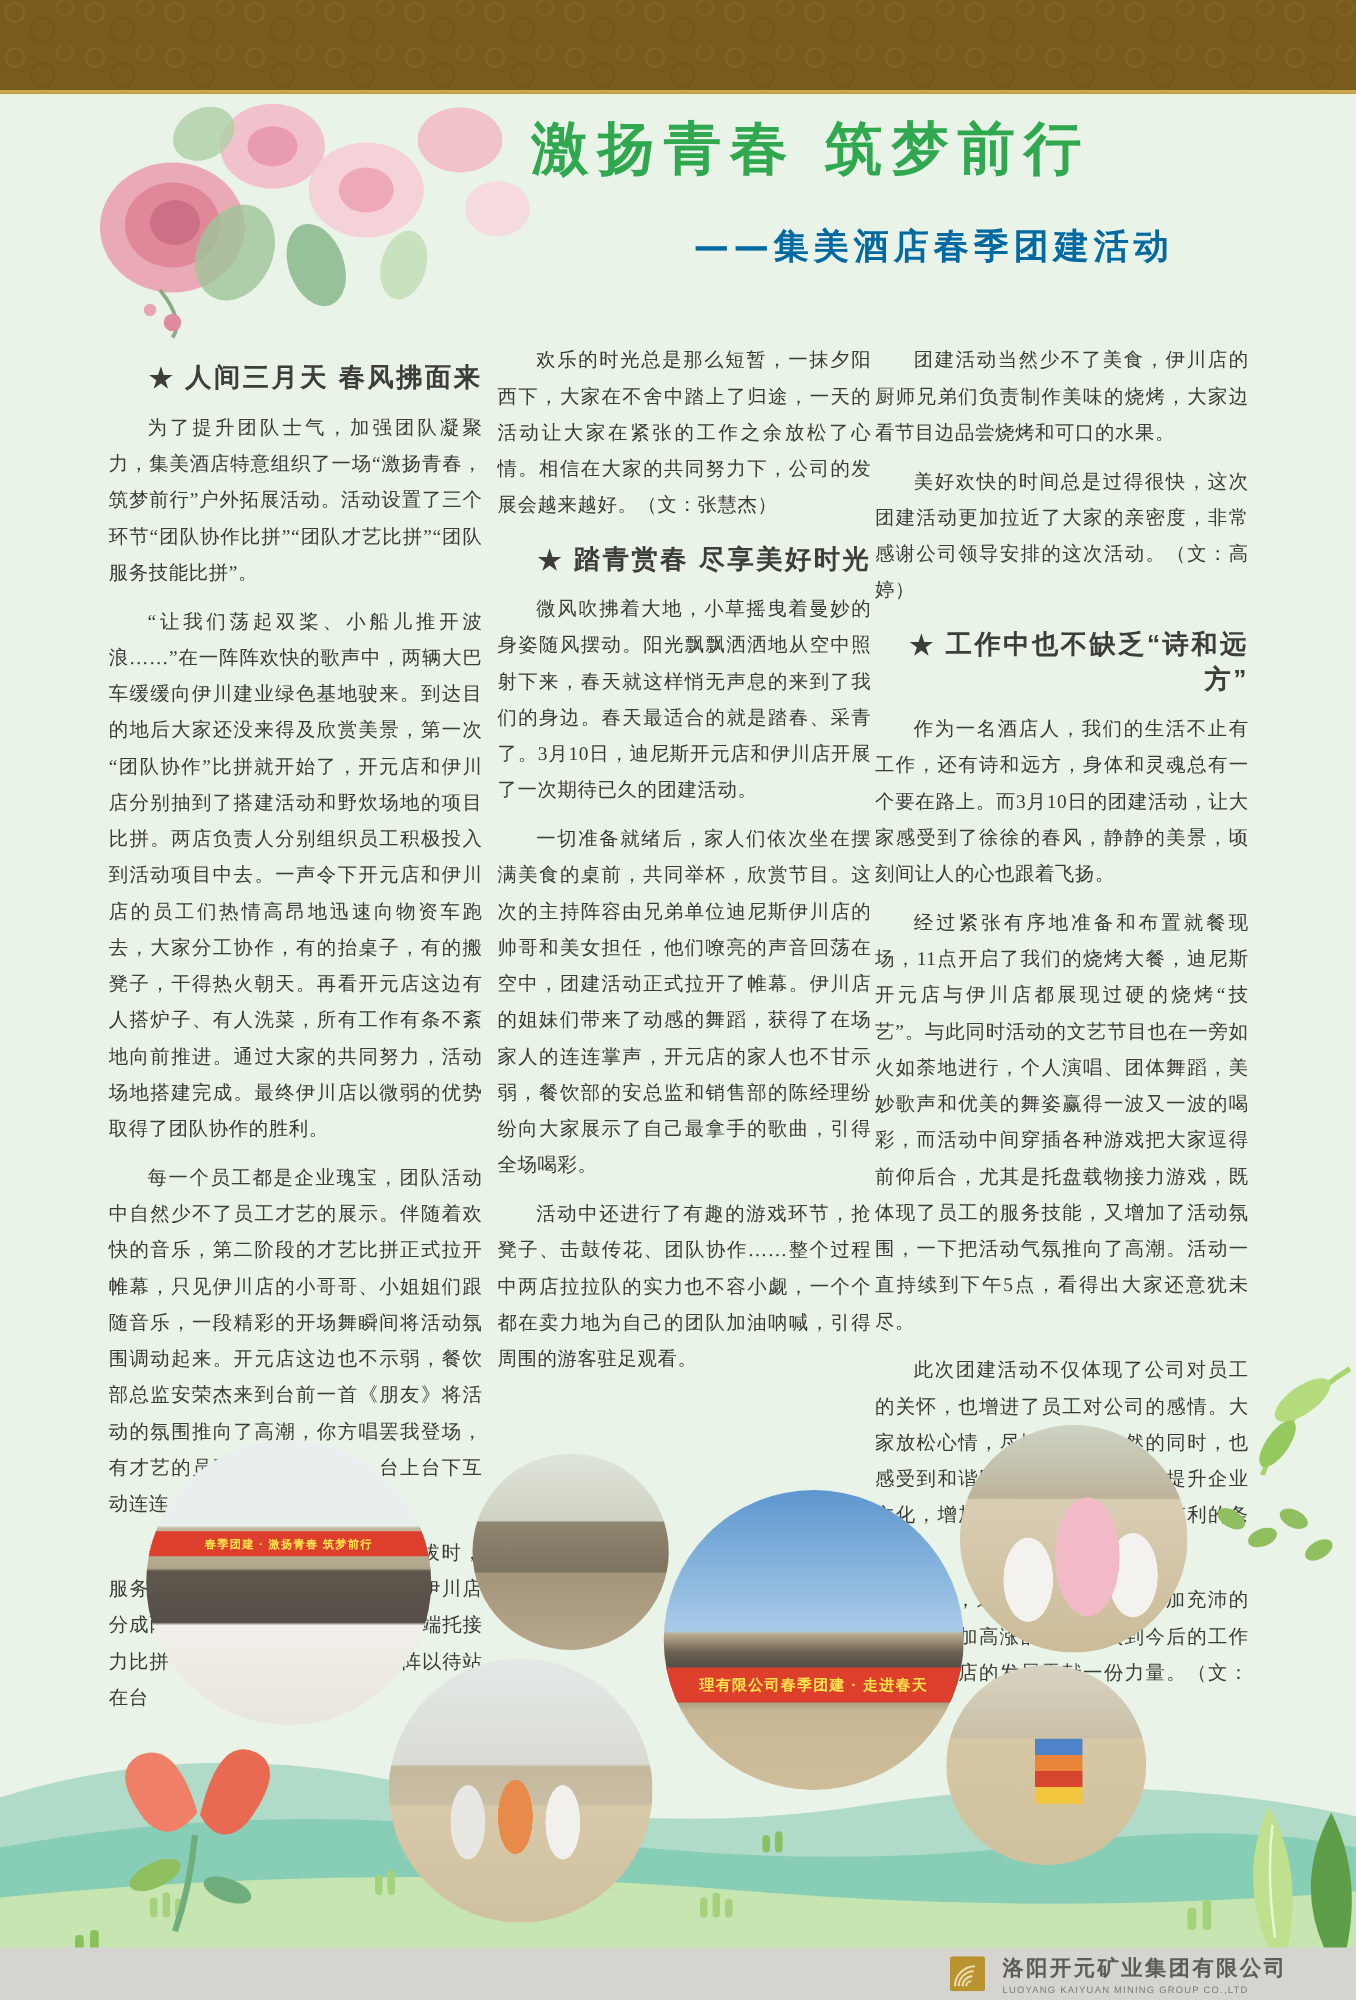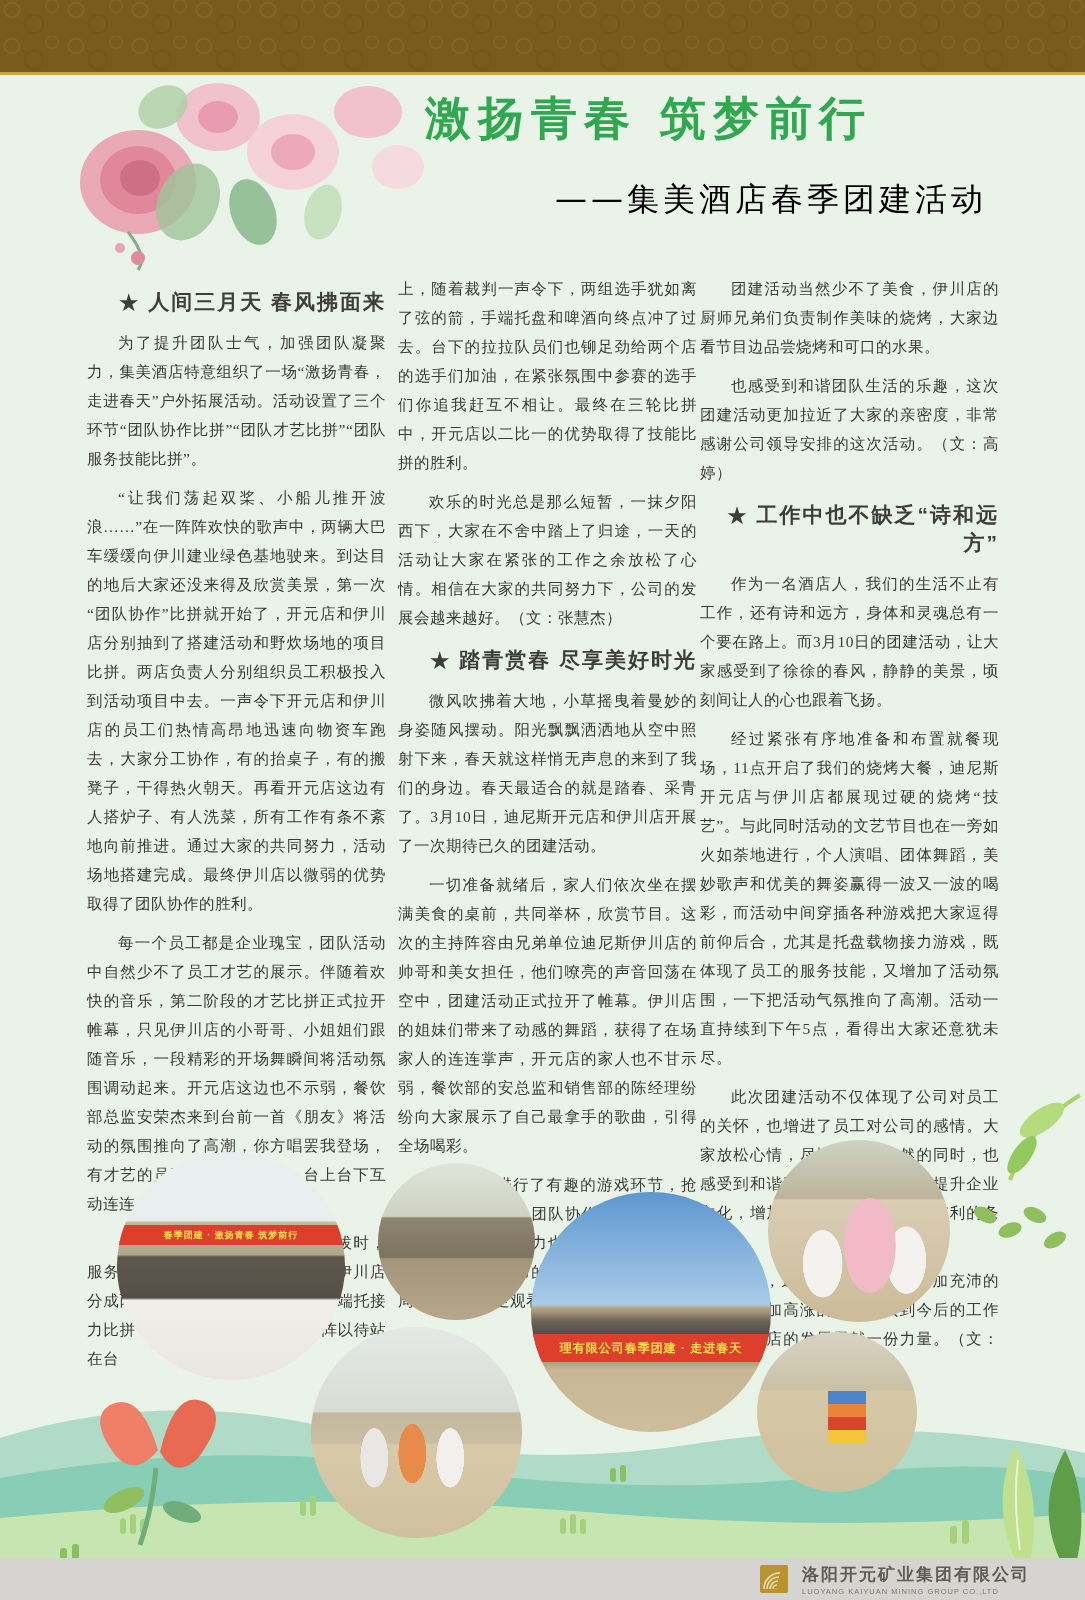--- a/index.html
+++ b/index.html
@@ -14,21 +14,21 @@
       radial-gradient(circle at 12px 10px, transparent 6px, rgba(146,114,48,.55) 7px, transparent 9px),
       radial-gradient(circle at 34px 24px, transparent 8px, rgba(104,80,25,.6) 9px, transparent 11px),
       radial-gradient(circle at 52px 6px, transparent 5px, rgba(146,114,48,.45) 6px, transparent 8px);
     background-size:64px 36px;
     border-bottom:3px solid #c9a44a;
   }
 
   
   .title-block { position:absolute; left:425px; top:88px; width:600px; }
   .main-title { font-family:"DejaVu Sans", sans-serif; font-weight:700; font-size:46px; letter-spacing:7px; color:#2fa850; white-space:nowrap; }
-  .sub-title  { font-family:"DejaVu Sans", sans-serif; font-weight:400; font-size:32px; letter-spacing:4px; color:#000000; margin-top:28px; margin-left:130px; white-space:nowrap; }
+  .sub-title  { font-family:"DejaVu Sans", sans-serif; font-weight:700; font-size:28px; letter-spacing:4px; color:#0369a1; margin-top:28px; margin-left:130px; white-space:nowrap; }
 
   
   .intro {
     position:absolute; left:87px; top:224px; width:893px;
     font-family:"Liberation Serif", serif; font-size:13.5px; line-height:25px;
     color:#3c3c38; text-align:justify; text-indent:128px; letter-spacing:1px;
   }
 
   
   .col { position:absolute; top:274px; width:299px; font-family:"Liberation Serif", serif; color:#3a3a36; }
@@ -102,38 +102,37 @@
   </svg>
 
   <div class="title-block">
     <div class="main-title">激扬青春 筑梦前行</div>
     <div class="sub-title">——集美酒店春季团建活动</div>
   </div>
 
 
   <div class="col col1">
     <div class="sec-h"><span class="star">★</span><span>人间三月天 春风拂面来</span></div>
-    <div class="para">为了提升团队士气，加强团队凝聚力，集美酒店特意组织了一场“激扬青春，走进春天”户外拓展活动。活动设置了三个环节“团队协作比拼”“团队才艺比拼”“团队服务技能比拼”。</div>
+    <div class="para">为了提升团队士气，加强团队凝聚力，集美酒店特意组织了一场“激扬青春，筑梦前行”户外拓展活动。活动设置了三个环节“团队协作比拼”“团队才艺比拼”“团队服务技能比拼”。</div>
     <div class="para">“让我们荡起双桨、小船儿推开波浪……”在一阵阵欢快的歌声中，两辆大巴车缓缓向伊川建业绿色基地驶来。到达目的地后大家还没来得及欣赏美景，第一次“团队协作”比拼就开始了，开元店和伊川店分别抽到了搭建活动和野炊场地的项目比拼。两店负责人分别组织员工积极投入到活动项目中去。一声令下开元店和伊川店的员工们热情高昂地迅速向物资车跑去，大家分工协作，有的抬桌子，有的搬凳子，干得热火朝天。再看开元店这边有人搭炉子、有人洗菜，所有工作有条不紊地向前推进。通过大家的共同努力，活动场地搭建完成。最终伊川店以微弱的优势取得了团队协作的胜利。</div>
     <div class="para">每一个员工都是企业瑰宝，团队活动中自然少不了员工才艺的展示。伴随着欢快的音乐，第二阶段的才艺比拼正式拉开帷幕，只见伊川店的小哥哥、小姐姐们跟随音乐，一段精彩的开场舞瞬间将活动氛围调动起来。开元店这边也不示弱，餐饮部总监安荣杰来到台前一首《朋友》将活动的氛围推向了高潮，你方唱罢我登场，有才艺的员工纷纷登台展示，台上台下互动连连，大家玩得不亦乐乎。</div>
     <div class="para">当大家还沉浸在欢乐中不能自拔时，服务技能比拼如期而至。开元店和伊川店分成两组，进行餐饮六大服务技能“端托接力比拼”。经过挑选，两组选手严阵以待站在台</div>
   </div>
 
   <div class="col col2">
-    <div class="para cont">上，随着裁判一声令下，两组选手犹如离了弦的箭，手端托盘和啤酒向终点冲了过去。台下的拉拉队员们也铆足劲给两个店的选手们加油，在紧张氛围中参赛的选手们你追我赶互不相让。最终在三轮比拼中，开元店以二比一的优势取得了技能比拼的胜利。</div>
     <div class="para">欢乐的时光总是那么短暂，一抹夕阳西下，大家在不舍中踏上了归途，一天的活动让大家在紧张的工作之余放松了心情。相信在大家的共同努力下，公司的发展会越来越好。（文：张慧杰）</div>
     <div class="sec-h"><span class="star">★</span><span>踏青赏春 尽享美好时光</span></div>
     <div class="para">微风吹拂着大地，小草摇曳着曼妙的身姿随风摆动。阳光飘飘洒洒地从空中照射下来，春天就这样悄无声息的来到了我们的身边。春天最适合的就是踏春、采青了。3月10日，迪尼斯开元店和伊川店开展了一次期待已久的团建活动。</div>
     <div class="para">一切准备就绪后，家人们依次坐在摆满美食的桌前，共同举杯，欣赏节目。这次的主持阵容由兄弟单位迪尼斯伊川店的帅哥和美女担任，他们嘹亮的声音回荡在空中，团建活动正式拉开了帷幕。伊川店的姐妹们带来了动感的舞蹈，获得了在场家人的连连掌声，开元店的家人也不甘示弱，餐饮部的安总监和销售部的陈经理纷纷向大家展示了自己最拿手的歌曲，引得全场喝彩。</div>
     <div class="para">活动中还进行了有趣的游戏环节，抢凳子、击鼓传花、团队协作……整个过程中两店拉拉队的实力也不容小觑，一个个都在卖力地为自己的团队加油呐喊，引得周围的游客驻足观看。</div>
   </div>
 
   <div class="col col3">
     <div class="para">团建活动当然少不了美食，伊川店的厨师兄弟们负责制作美味的烧烤，大家边看节目边品尝烧烤和可口的水果。</div>
-    <div class="para">也感受到和谐团队生活的乐趣，这次团建活动更加拉近了大家的亲密度，非常感谢公司领导安排的这次活动。（文：高婷）</div>
+    <div class="para">美好欢快的时间总是过得很快，这次团建活动更加拉近了大家的亲密度，非常感谢公司领导安排的这次活动。（文：高婷）</div>
     <div class="sec-h"><span class="star">★</span><span>工作中也不缺乏“诗和远方”</span></div>
     <div class="para">作为一名酒店人，我们的生活不止有工作，还有诗和远方，身体和灵魂总有一个要在路上。而3月10日的团建活动，让大家感受到了徐徐的春风，静静的美景，顷刻间让人的心也跟着飞扬。</div>
     <div class="para">经过紧张有序地准备和布置就餐现场，11点开启了我们的烧烤大餐，迪尼斯开元店与伊川店都展现过硬的烧烤“技艺”。与此同时活动的文艺节目也在一旁如火如荼地进行，个人演唱、团体舞蹈，美妙歌声和优美的舞姿赢得一波又一波的喝彩，而活动中间穿插各种游戏把大家逗得前仰后合，尤其是托盘载物接力游戏，既体现了员工的服务技能，又增加了活动氛围，一下把活动气氛推向了高潮。活动一直持续到下午5点，看得出大家还意犹未尽。</div>
     <div class="para">此次团建活动不仅体现了公司对员工的关怀，也增进了员工对公司的感情。大家放松心情，尽情享受大自然的同时，也感受到和谐团队生活的乐趣，为提升企业文化，增加团队凝聚力，创造了有利的条件。</div>
     <div class="para">当然，迪尼斯家人们会以更加充沛的精力，更加高涨的热情投入到今后的工作中，为酒店的发展贡献一份力量。（文：安荣杰）</div>
   </div>
 
   <svg class="deco" style="left:0; top:1368px;" width="1085" height="192" viewBox="0 0 1085 192">
     <path d="M0 70 Q160 20 330 60 Q520 105 700 75 Q900 45 1085 85 L1085 192 L0 192 Z" fill="#a7d6c3" opacity="0.85"></path>
     <path d="M0 110 Q220 70 430 100 Q650 132 860 105 Q990 90 1085 110 L1085 192 L0 192 Z" fill="#7ec9b2" opacity="0.8"></path>

